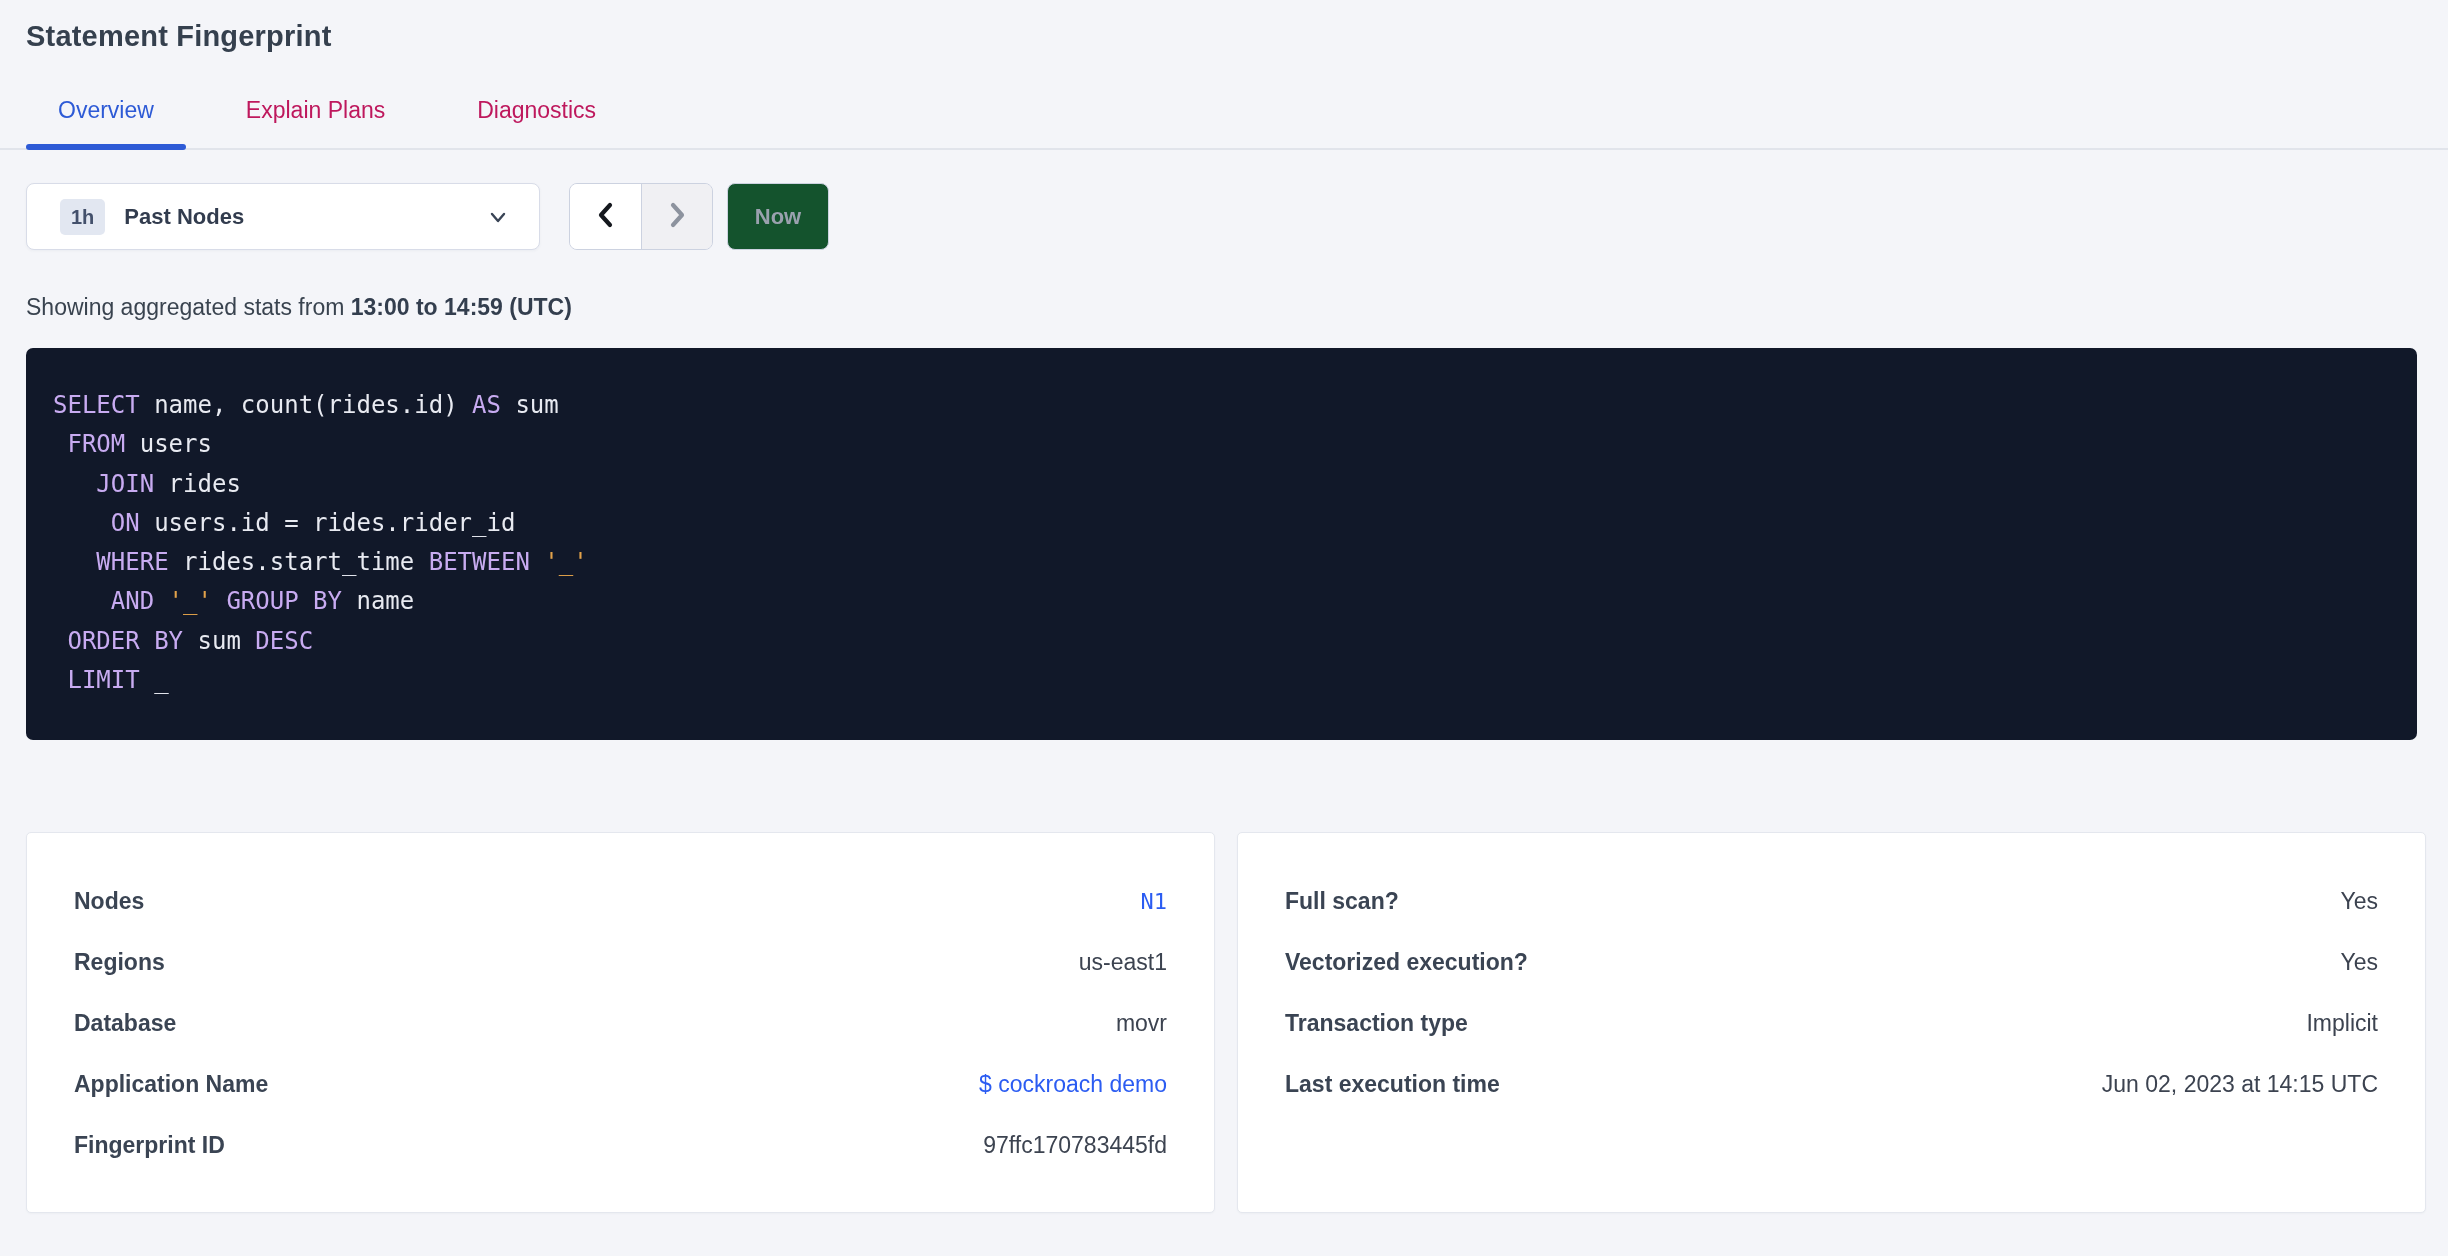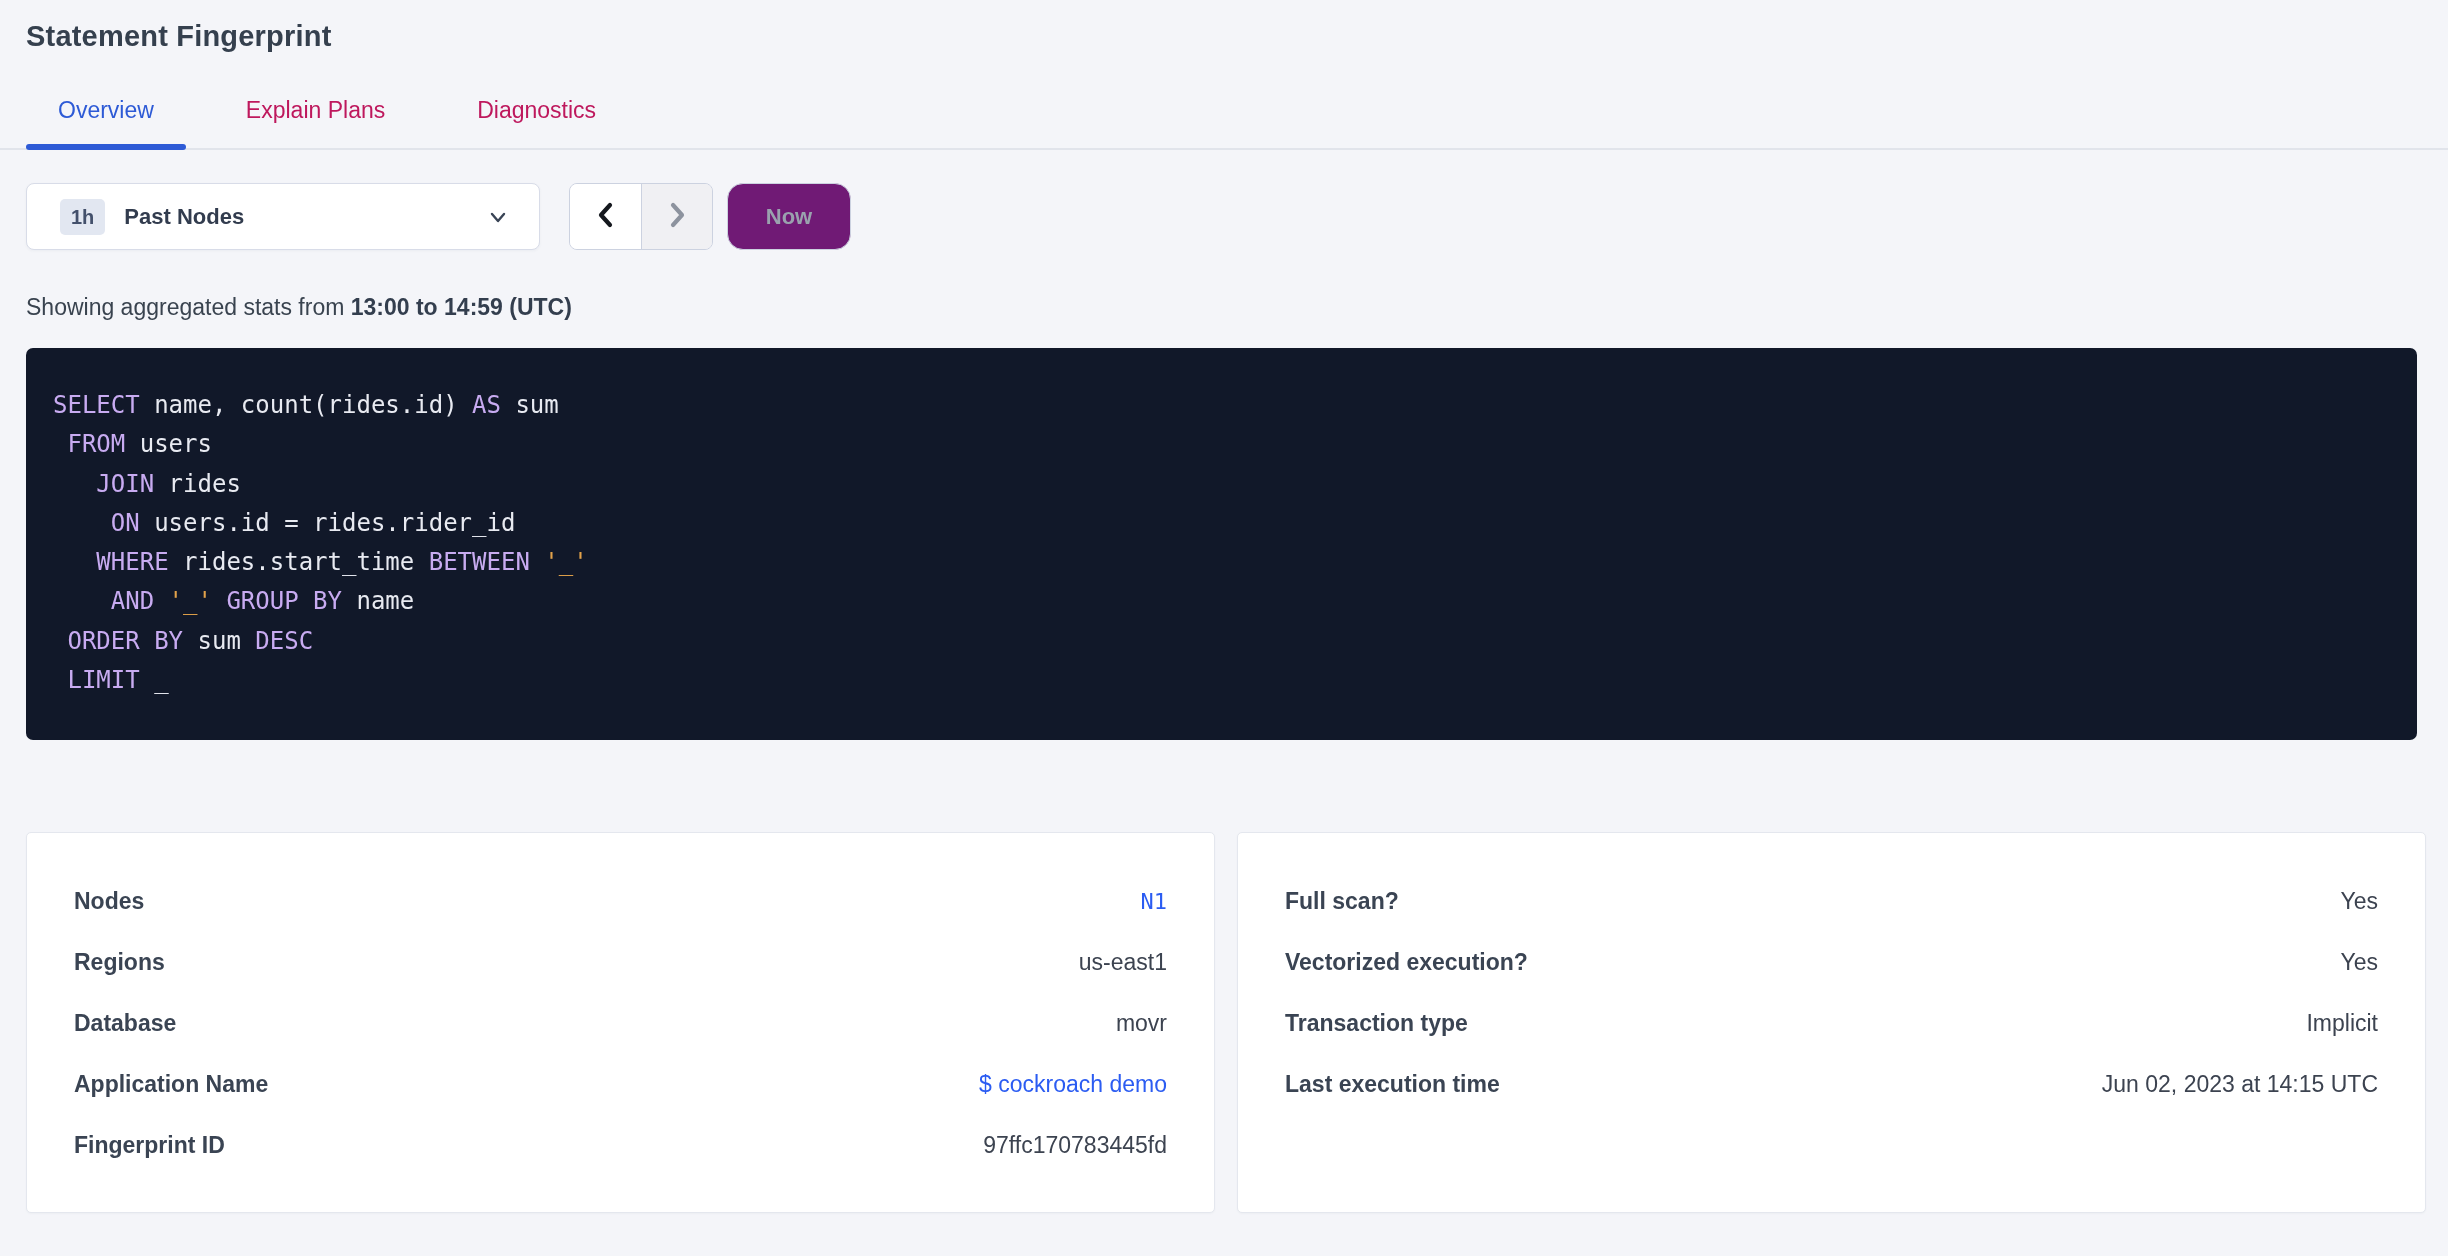--- a/index.html
+++ b/index.html
@@ -101,25 +101,25 @@
     align-items: center;
     justify-content: center;
     background: #ffffff;
     border: none;
     cursor: pointer;
   }
   .nav-btn + .nav-btn { border-left: 1px solid #ccd2e0; }
   .nav-btn.disabled { background: #f0f0f3; cursor: default; }
   .now-btn {
     margin-left: 14px;
-    width: 124px;
+    width: 102px;
     height: 67px;
     border: 1px solid #ccd2e0;
-    border-radius: 16px;
-    background: #701a75;
+    border-radius: 8px;
+    background: #14532d;
     color: #9aa1ae;
     font-size: 22px;
     font-weight: 600;
     font-family: inherit;
     cursor: default;
   }
   
   .stats-line {
     margin: 44px 0 0 26px;
     font-size: 23px;

